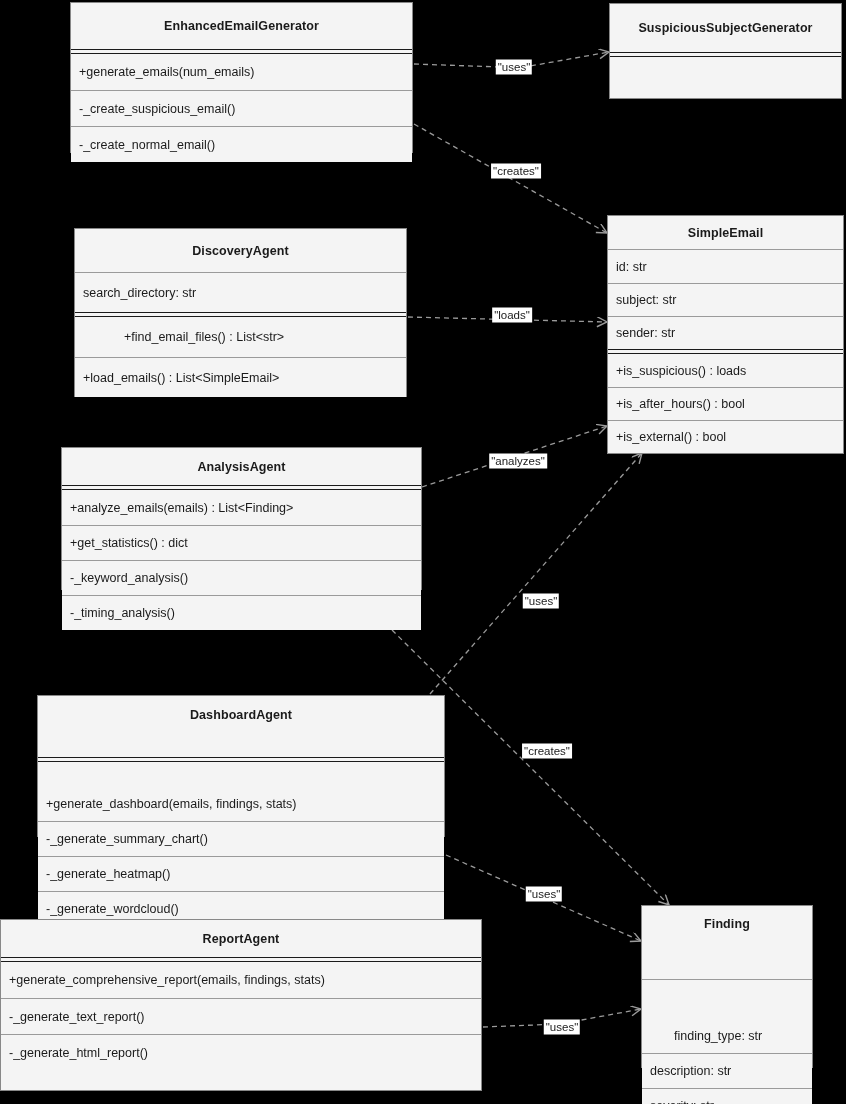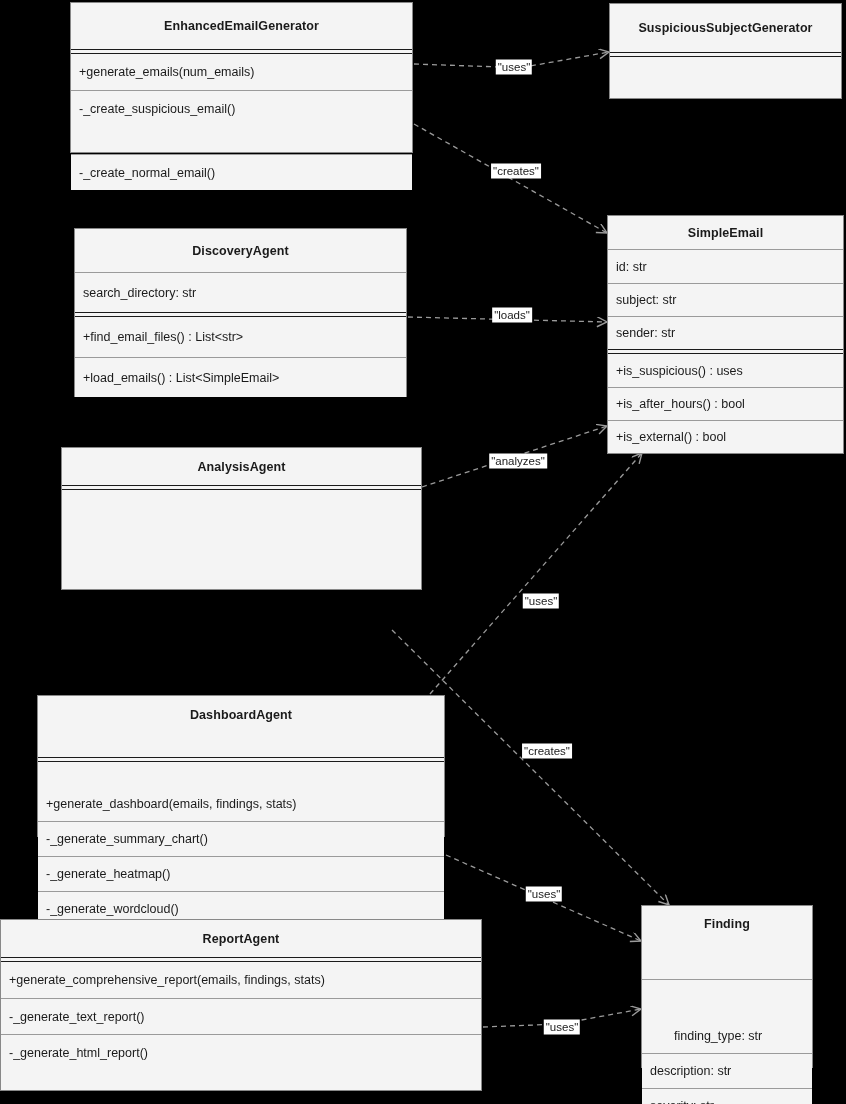--- a/index.html
+++ b/index.html
@@ -115,57 +115,63 @@
       </g>
   </svg>
 
   <div id="classes-layer">
       <div class="uml-class" style="left: 70px; top: 2px; width: 343px; height: 151px;">
         <div class="class-title" style="height: 46px; flex: 0 0 46px;">EnhancedEmailGenerator</div>
         <div class="sep-double"></div>
         <div class="compartment">
           <div class="member-row" style="height: 36px; flex: 0 0 36px;">+generate_emails(num_emails)</div>
           <div class="member-row" style="height: 36px; flex: 0 0 36px;">-_create_suspicious_email()</div>
-          <div class="member-row" style="height: 36px; flex: 0 0 36px; margin-top: 28px;">-_create_normal_email()</div>
+          <div class="member-row" style="height: 36px; flex: 0 0 36px;">-_create_normal_email()</div>
         </div>
       </div>
       <div class="uml-class" style="left: 609px; top: 3px; width: 233px; height: 96px;">
         <div class="class-title" style="height: 48px; flex: 0 0 48px;">SuspiciousSubjectGenerator</div>
         <div class="sep-double"></div>
       </div>
       <div class="uml-class" style="left: 607px; top: 215px; width: 237px; height: 239px;">
         <div class="class-title" style="height: 33px; flex: 0 0 33px;">SimpleEmail</div>
         <div class="sep-single"></div>
         <div class="compartment">
           <div class="member-row" style="height: 33px; flex: 0 0 33px;">id: str</div>
           <div class="member-row" style="height: 33px; flex: 0 0 33px;">subject: str</div>
           <div class="member-row" style="height: 33px; flex: 0 0 33px;">sender: str</div>
         </div>
         <div class="sep-double"></div>
         <div class="compartment">
-          <div class="member-row" style="height: 33px; flex: 0 0 33px;">+is_suspicious() : uses</div>
+          <div class="member-row" style="height: 33px; flex: 0 0 33px;">+is_suspicious() : loads</div>
           <div class="member-row" style="height: 33px; flex: 0 0 33px;">+is_after_hours() : bool</div>
           <div class="member-row" style="height: 33px; flex: 0 0 33px;">+is_external() : bool</div>
         </div>
       </div>
       <div class="uml-class" style="left: 74px; top: 228px; width: 333px; height: 169px;">
         <div class="class-title" style="height: 43px; flex: 0 0 43px;">DiscoveryAgent</div>
         <div class="sep-single"></div>
         <div class="compartment">
           <div class="member-row" style="height: 39px; flex: 0 0 39px;">search_directory: str</div>
         </div>
         <div class="sep-double"></div>
         <div class="compartment">
-          <div class="member-row" style="height: 40px; flex: 0 0 40px;">+find_email_files() : List&lt;str&gt;</div>
+          <div class="member-row" style="height: 40px; flex: 0 0 40px; margin-left: 41px;">+find_email_files() : List&lt;str&gt;</div>
           <div class="member-row" style="height: 40px; flex: 0 0 40px;">+load_emails() : List&lt;SimpleEmail&gt;</div>
         </div>
       </div>
       <div class="uml-class" style="left: 61px; top: 447px; width: 361px; height: 143px;">
         <div class="class-title" style="height: 37px; flex: 0 0 37px;">AnalysisAgent</div>
         <div class="sep-double"></div>
+        <div class="compartment">
+          <div class="member-row" style="height: 35px; flex: 0 0 35px;">+analyze_emails(emails) : List&lt;Finding&gt;</div>
+          <div class="member-row" style="height: 35px; flex: 0 0 35px;">+get_statistics() : dict</div>
+          <div class="member-row" style="height: 35px; flex: 0 0 35px;">-_keyword_analysis()</div>
+          <div class="member-row" style="height: 35px; flex: 0 0 35px;">-_timing_analysis()</div>
+        </div>
       </div>
       <div class="uml-class" style="left: 37px; top: 695px; width: 408px; height: 142px; gap: 24px;">
         <div class="class-title" style="height: 37px; flex: 0 0 37px;">DashboardAgent</div>
         <div class="sep-double"></div>
         <div class="compartment">
           <div class="member-row" style="height: 35px; flex: 0 0 35px; padding-left: 8px;">+generate_dashboard(emails, findings, stats)</div>
           <div class="member-row" style="height: 35px; flex: 0 0 35px;">-_generate_summary_chart()</div>
           <div class="member-row" style="height: 35px; flex: 0 0 35px;">-_generate_heatmap()</div>
           <div class="member-row" style="height: 35px; flex: 0 0 35px;">-_generate_wordcloud()</div>
         </div>

